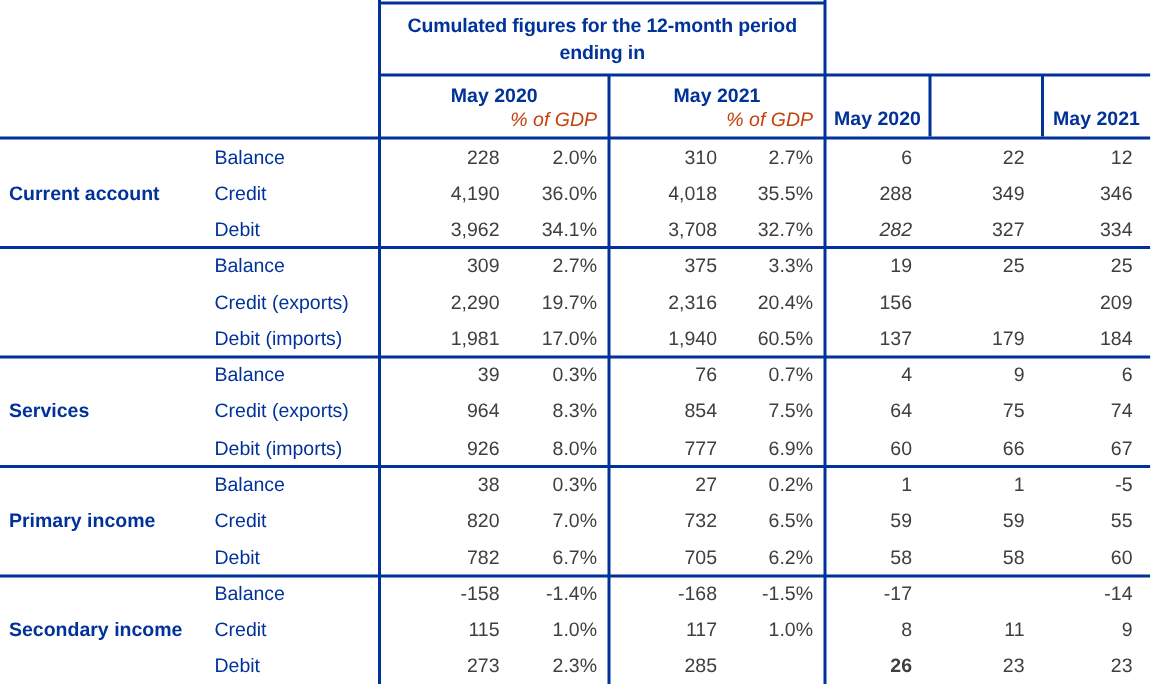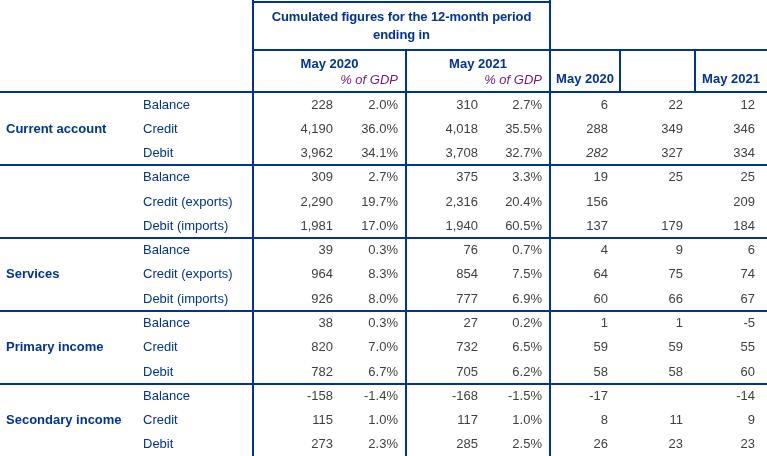--- a/index.html
+++ b/index.html
@@ -26,21 +26,21 @@
     grid-column:3/7;grid-row:1;
     display:flex;align-items:center;justify-content:center;
     text-align:center;font-weight:bold;color:#003299;
     padding:2px 4px 0 4px;line-height:1.35;letter-spacing:-0.1px;
   }
   .cum-col{
     grid-row:2;display:flex;flex-direction:column;justify-content:center;
     gap:1px;padding-top:1px;
   }
   .cum-col .month{font-weight:bold;color:#003299;text-align:center;}
-  .cum-col .gdp{font-style:italic;color:#701a75;text-align:right;padding-right:8px;}
+  .cum-col .gdp{font-style:italic;color:#c2410c;text-align:right;padding-right:8px;}
   .cum-col.c1{grid-column:3/5;}
   .cum-col.c2{grid-column:5/7;}
   .mon-hdr{
     grid-row:2;display:flex;align-items:flex-end;justify-content:center;
     font-weight:bold;color:#003299;padding-bottom:6px;
   }
   .mon-hdr.m1{grid-column:7;}
   .mon-hdr.m2{grid-column:8;}
   .mon-hdr.m3{grid-column:9;}
   .vline,.hline{position:absolute;background:#003299;}
@@ -179,22 +179,21 @@
       <div class="cell num" style="grid-area: 16 / 4;">1.0%</div>
       <div class="cell num" style="grid-area: 16 / 5;">117</div>
       <div class="cell num" style="grid-area: 16 / 6;">1.0%</div>
       <div class="cell num monthly" style="grid-area: 16 / 7;">8</div>
       <div class="cell num monthly" style="grid-area: 16 / 8;">11</div>
       <div class="cell num monthly" style="grid-area: 16 / 9;">9</div>
       <div class="cell lbl" style="grid-row: 17;">Debit</div>
       <div class="cell num" style="grid-area: 17 / 3;">273</div>
       <div class="cell num" style="grid-area: 17 / 4;">2.3%</div>
       <div class="cell num" style="grid-area: 17 / 5;">285</div>
-      <div class="cell num" style="grid-area: 17 / 6;">2.5%</div>
-      <div class="cell num monthly" style="grid-area: 17 / 7;">26</div>
+      <div class="cell num monthly" style="grid-area: 17 / 7; font-weight: bold;">26</div>
       <div class="cell num monthly" style="grid-area: 17 / 8;">23</div>
       <div class="cell num monthly" style="grid-area: 17 / 9;">23</div>
     </div>
 
   <div class="vline" style="left:252px;top:0;height:456px;"></div>
   <div class="vline" style="left:405px;top:50px;height:406px;"></div>
   <div class="vline" style="left:549px;top:0;height:456px;"></div>
   <div class="vline" style="left:619px;top:50px;height:41px;"></div>
   <div class="vline" style="left:694px;top:50px;height:41px;"></div>
 

